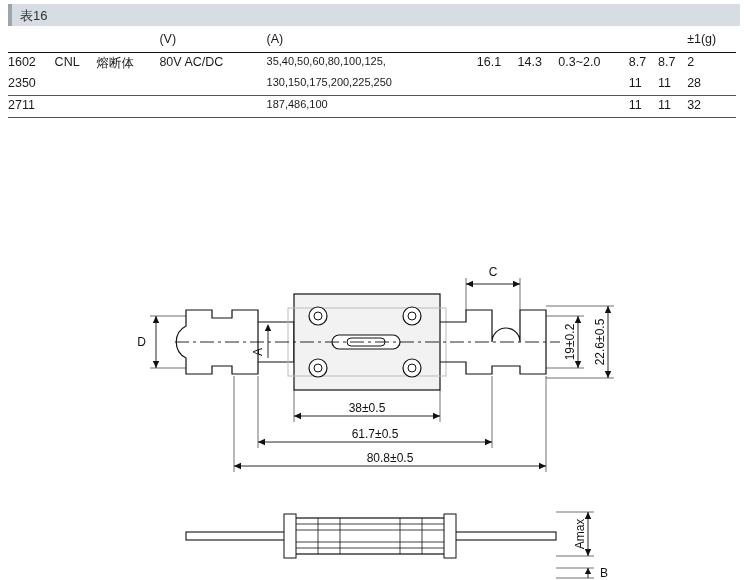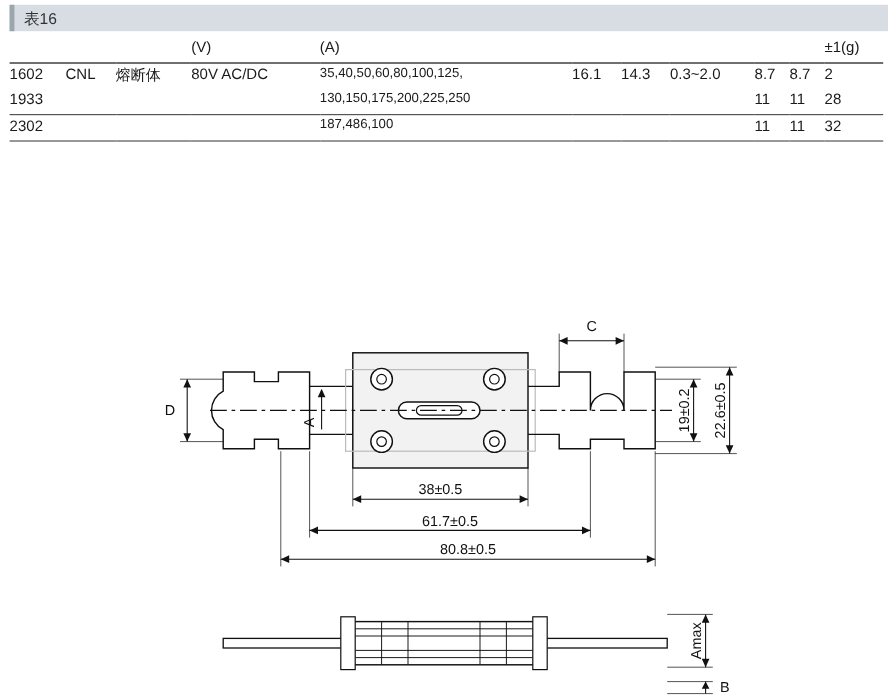--- a/index.html
+++ b/index.html
@@ -125,35 +125,35 @@
       <td>80V AC/DC</td>
       <td class="small-cur">35,40,50,60,80,100,125,</td>
       <td>16.1</td>
       <td>14.3</td>
       <td>0.3~2.0</td>
       <td>8.7</td>
       <td>8.7</td>
       <td>2</td>
     </tr>
     <tr class="data-row line-bot-thin">
-      <td>1933</td>
+      <td>2350</td>
       <td></td>
       <td></td>
       <td></td>
       <td class="small-cur">130,150,175,200,225,250</td>
       <td></td>
       <td></td>
       <td></td>
       <td>11</td>
       <td>11</td>
       <td>28</td>
     </tr>
 
     <tr class="data-row line-bot-thin">
-      <td>2302</td>
+      <td>2711</td>
       <td></td>
       <td></td>
       <td></td>
       <td class="small-cur">187,486,100</td>
       <td></td>
       <td></td>
       <td></td>
       <td>11</td>
       <td>11</td>
       <td>32</td>

